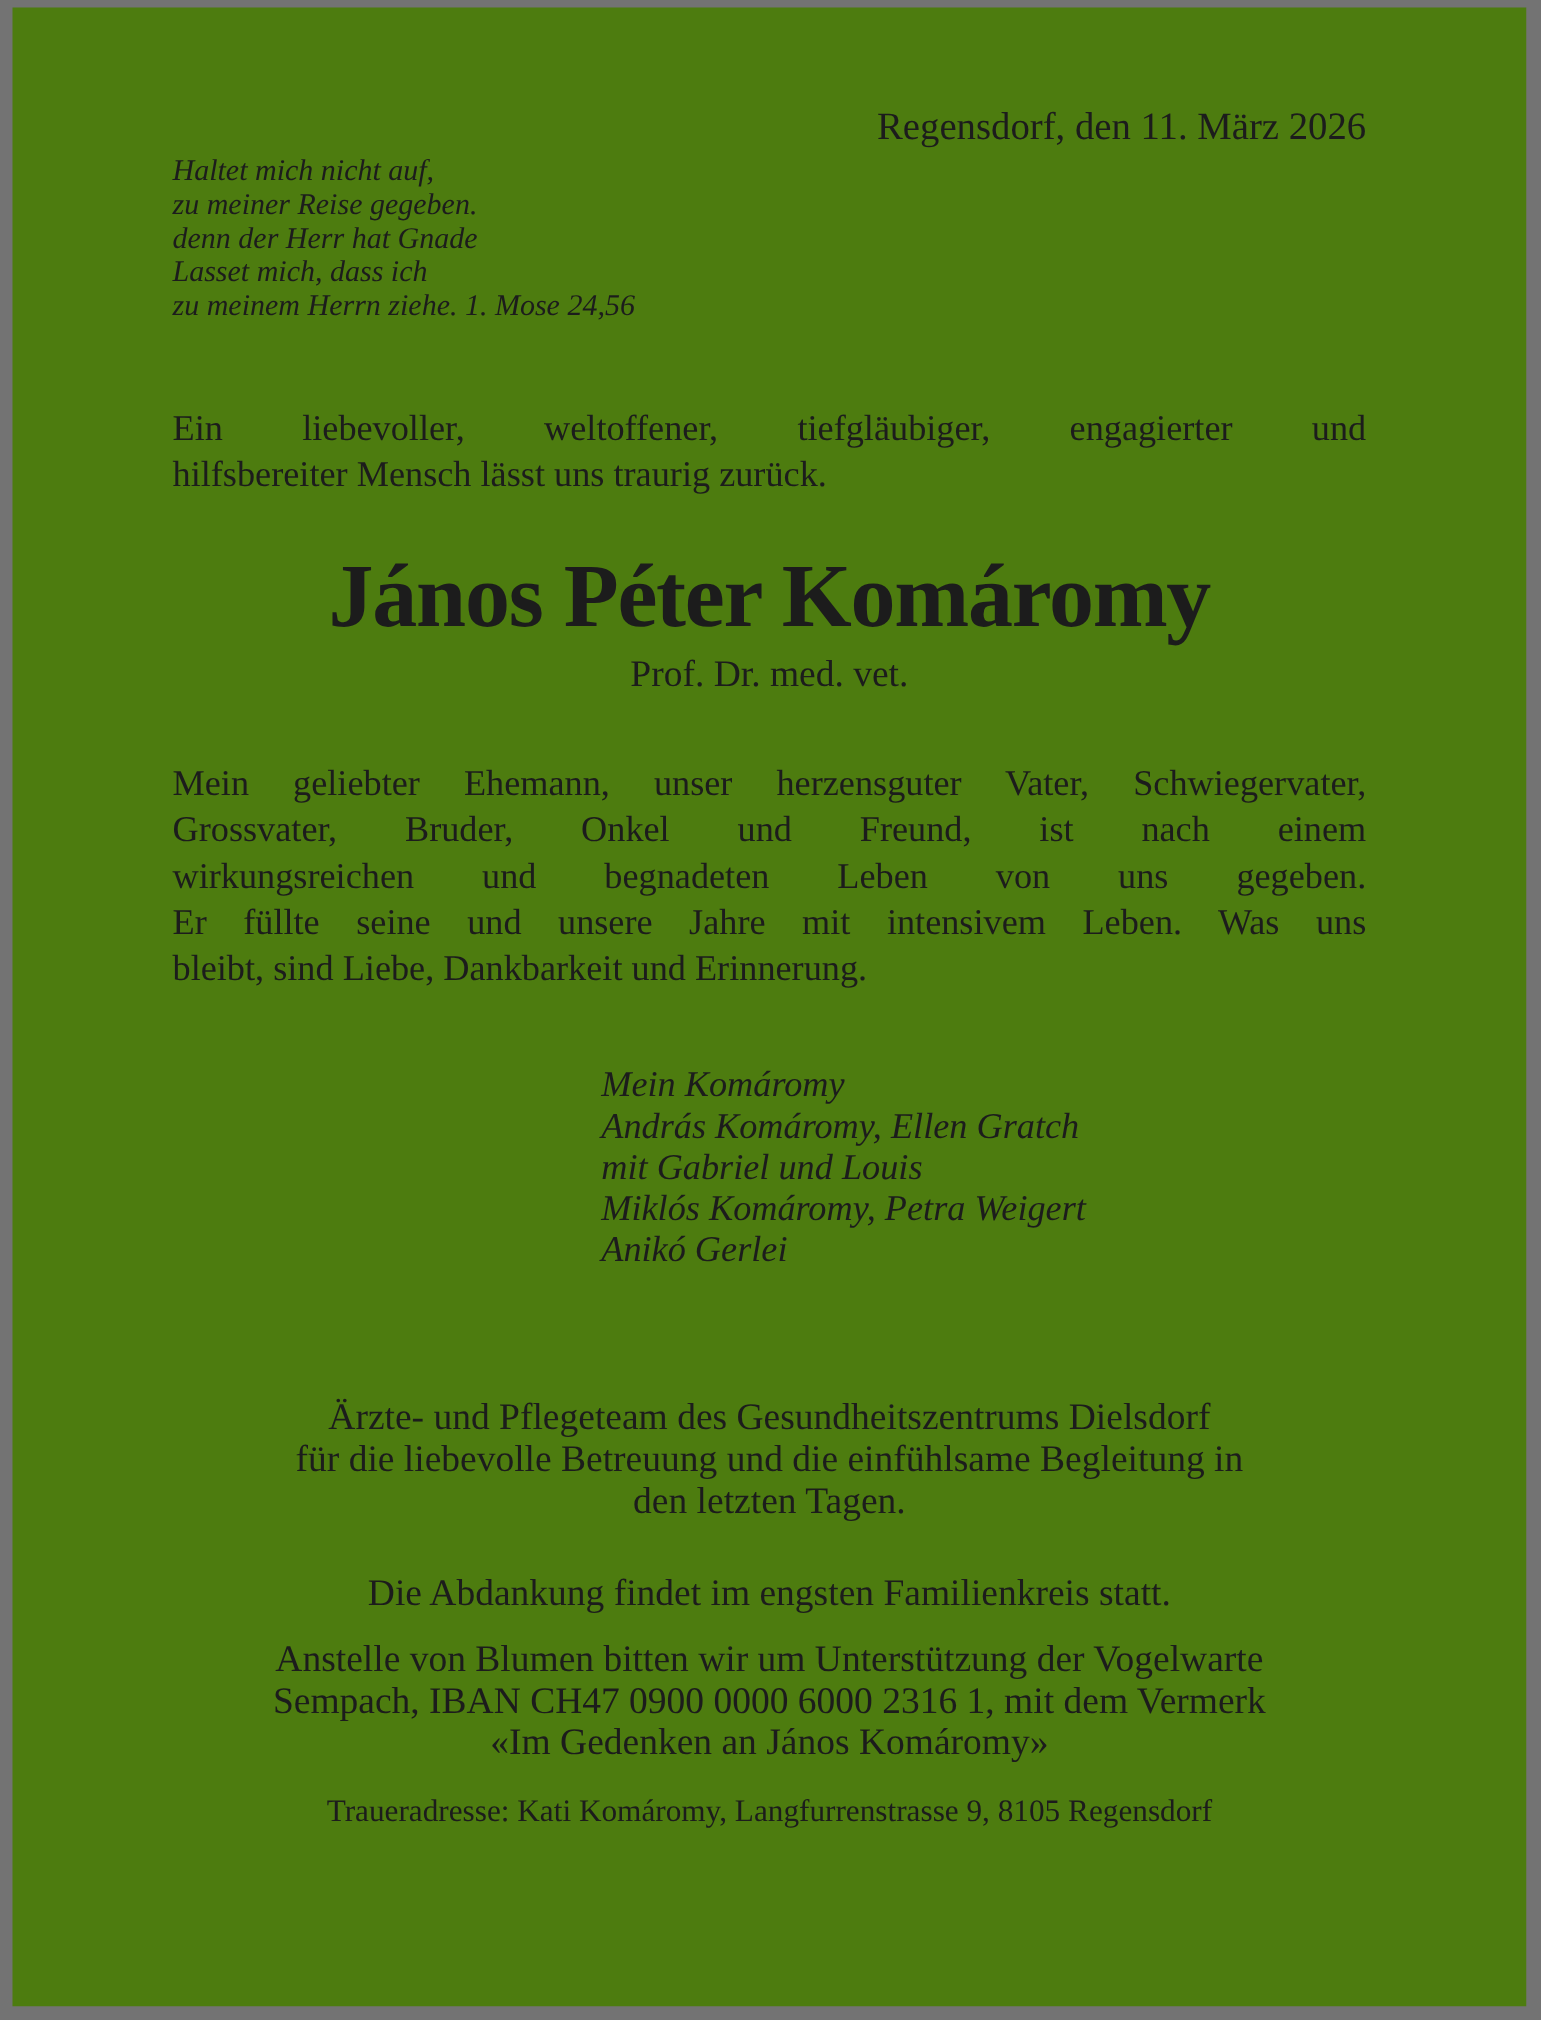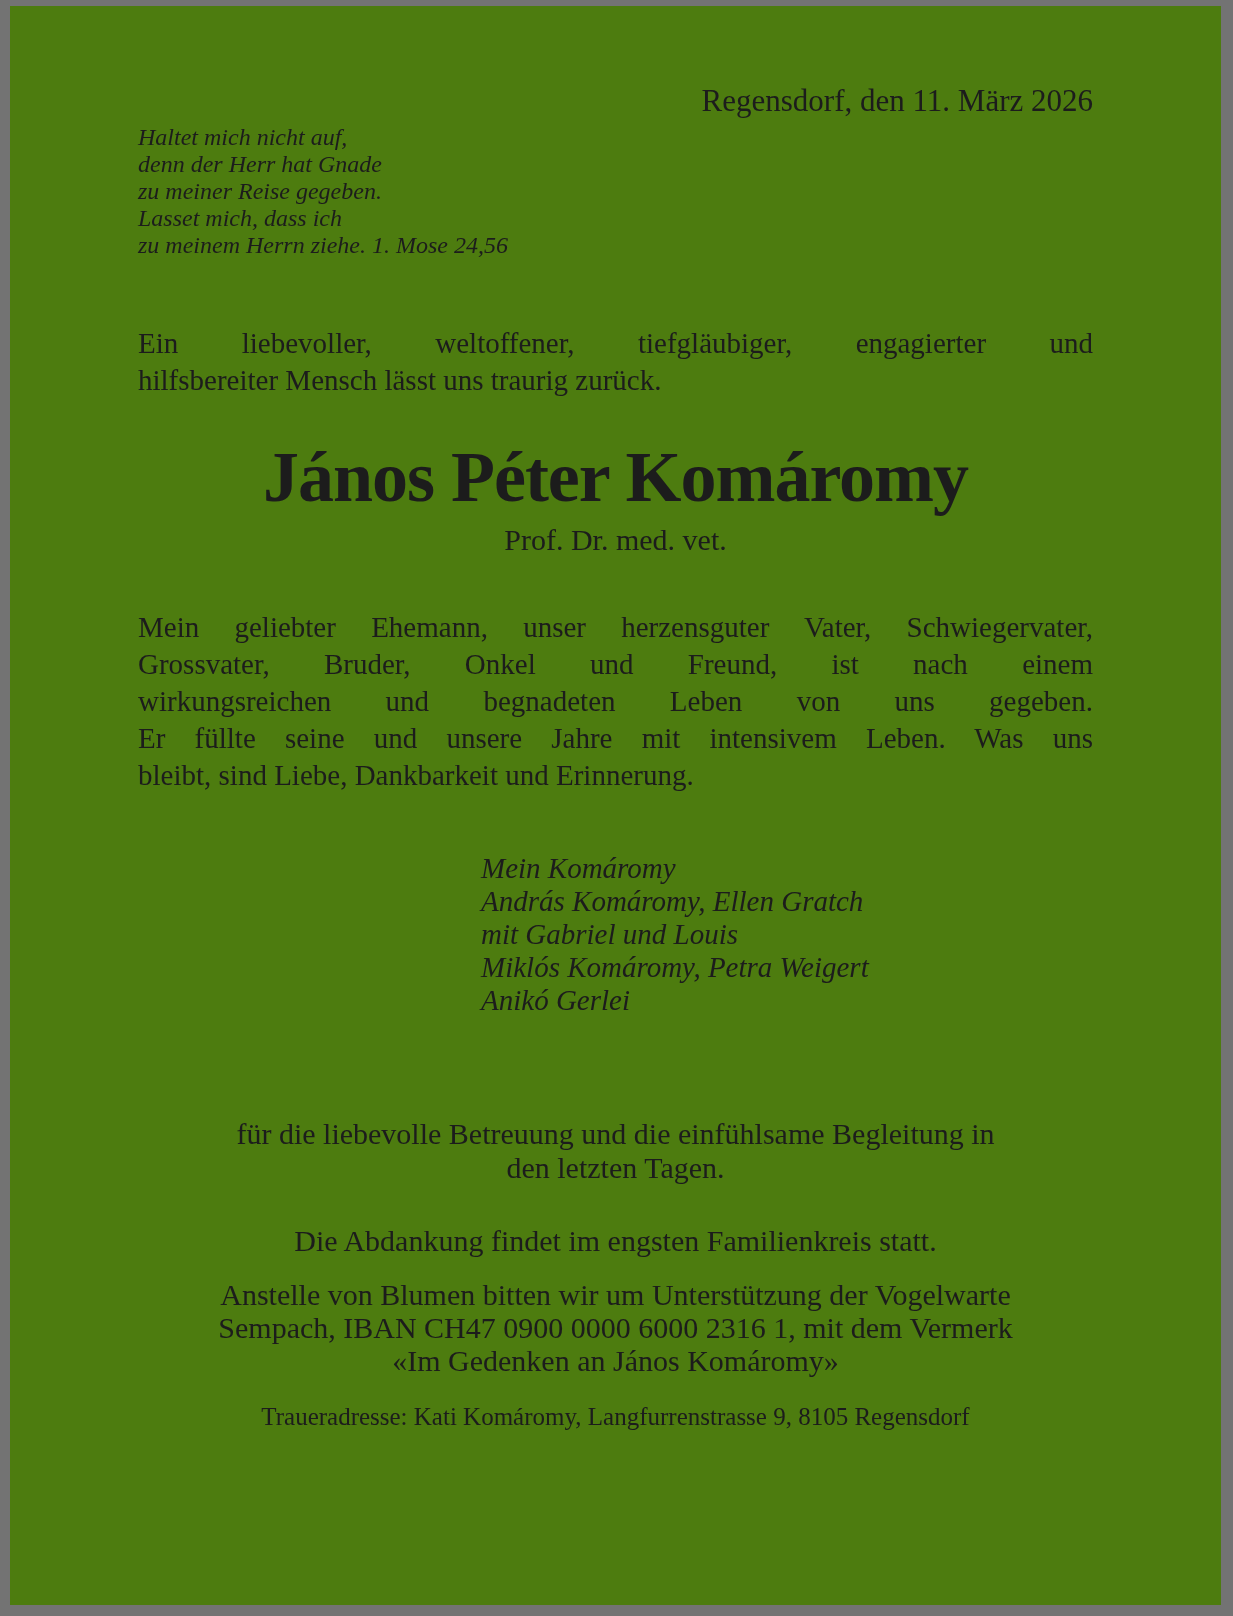--- a/index.html
+++ b/index.html
@@ -109,22 +109,22 @@
 <body>
 
 <div class="frame">
   <div class="page">
     <div class="content">
 
       <div class="dateline">Regensdorf, den 11. März 2026</div>
 
       <div class="verse">
           <div class="line">Haltet mich nicht auf,</div>
+          <div class="line">zu meiner Reise gegeben.</div>
           <div class="line">denn der Herr hat Gnade</div>
-          <div class="line">zu meiner Reise gegeben.</div>
           <div class="line">Lasset mich, dass ich</div>
           <div class="line last">zu meinem Herrn ziehe. 1. Mose 24,56</div>
         </div>
 
       <div class="para justify intro">
           <div class="line">Ein liebevoller, weltoffener, tiefgläubiger, engagierter und</div>
           <div class="line last">hilfsbereiter Mensch lässt uns traurig zurück.</div>
         </div>
 
       <h1 class="name">János Péter Komáromy</h1>
@@ -142,20 +142,21 @@
 
       <div class="family">
           <div class="line">Mein Komáromy</div>
           <div class="line">András Komáromy, Ellen Gratch</div>
           <div class="line">mit Gabriel und Louis</div>
           <div class="line">Miklós Komáromy, Petra Weigert</div>
           <div class="line last">Anikó Gerlei</div>
         </div>
 
       <div class="center-block thanks">
+          <div class="line">Ärzte- und Pflegeteam des Gesundheitszentrums Dielsdorf</div>
           <div class="line">für die liebevolle Betreuung und die einfühlsame Begleitung in</div>
           <div class="line last">den letzten Tagen.</div>
         </div>
 
       <div class="center-block funeral">Die Abdankung findet im engsten Familienkreis statt.</div>
 
       <div class="center-block donation">
           <div class="line">Anstelle von Blumen bitten wir um Unterstützung der Vogelwarte</div>
           <div class="line">Sempach, IBAN CH47 0900 0000 6000 2316 1, mit dem Vermerk</div>
           <div class="line last">«Im Gedenken an János Komáromy»</div>

